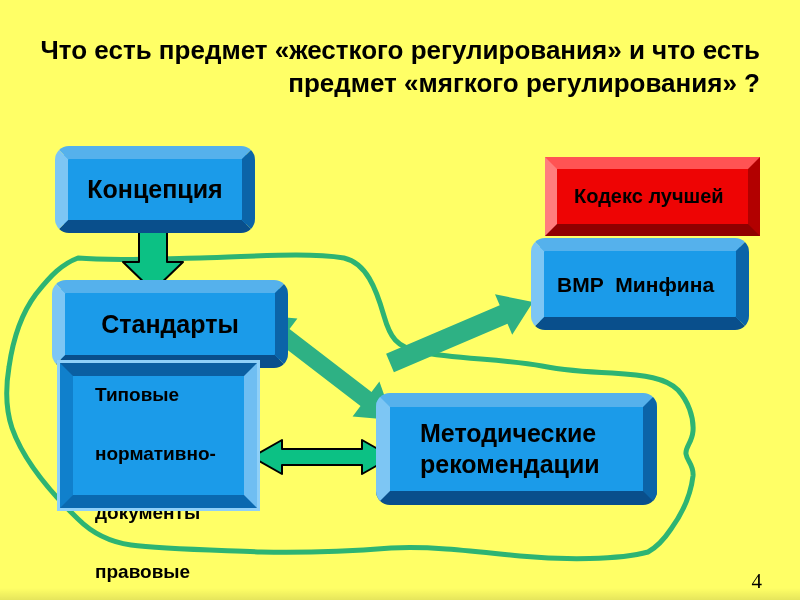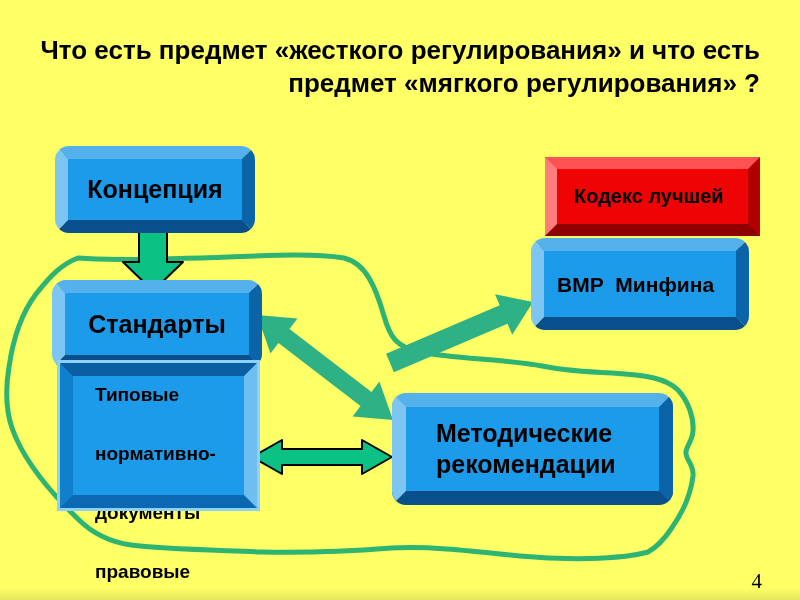--- a/index.html
+++ b/index.html
@@ -31,26 +31,26 @@
             border-right-color:#b20000; border-bottom-color:#8f0000; }
 
   
   .inset { border-width:13px;
            border-top-color:#0a5fa2; border-left-color:#1080cc;
            border-right-color:#6fbef2; border-bottom-color:#0a69b0;
            outline:3px solid #8fd0f8; }
 
   .box-koncepcia    { left:55px;  top:146px; width:200px; height:87px;
                       font-size:25px; text-align:center; }
-  .box-standarty    { left:52px;  top:280px; width:210px; height:88px;
+  .box-standarty    { left:52px;  top:280px; width:236px; height:88px;
                       font-size:25px; text-align:center; }
   .box-tipovye      { left:60px;  top:363px; width:197px; height:145px;
                       font-size:19px; line-height:31px; padding-left:22px;
                       justify-content:flex-start; padding-top:3px;gap:28px; }
-  .box-metodicheskie{ left:392px; top:393px; width:281px; height:112px;
+  .box-metodicheskie{ left:376px; top:393px; width:281px; height:112px;
                       border-width:14px; font-size:25px; line-height:31px; padding-left:30px; }
   .box-kodeks       { left:545px; top:141px; width:215px; height:79px;
                       font-size:20px; line-height:33px; padding-left:17px;margin-top:16px; }
   .box-vmr          { left:531px; top:238px; width:218px; height:92px;
                       font-size:21px; line-height:29px; padding-left:13px; }
 
   .page-number { position:absolute; right:38px; bottom:6px; z-index:2;
                  font-family:"Liberation Serif", serif; font-size:21px; color:#000; }
 </style>
 </head>

